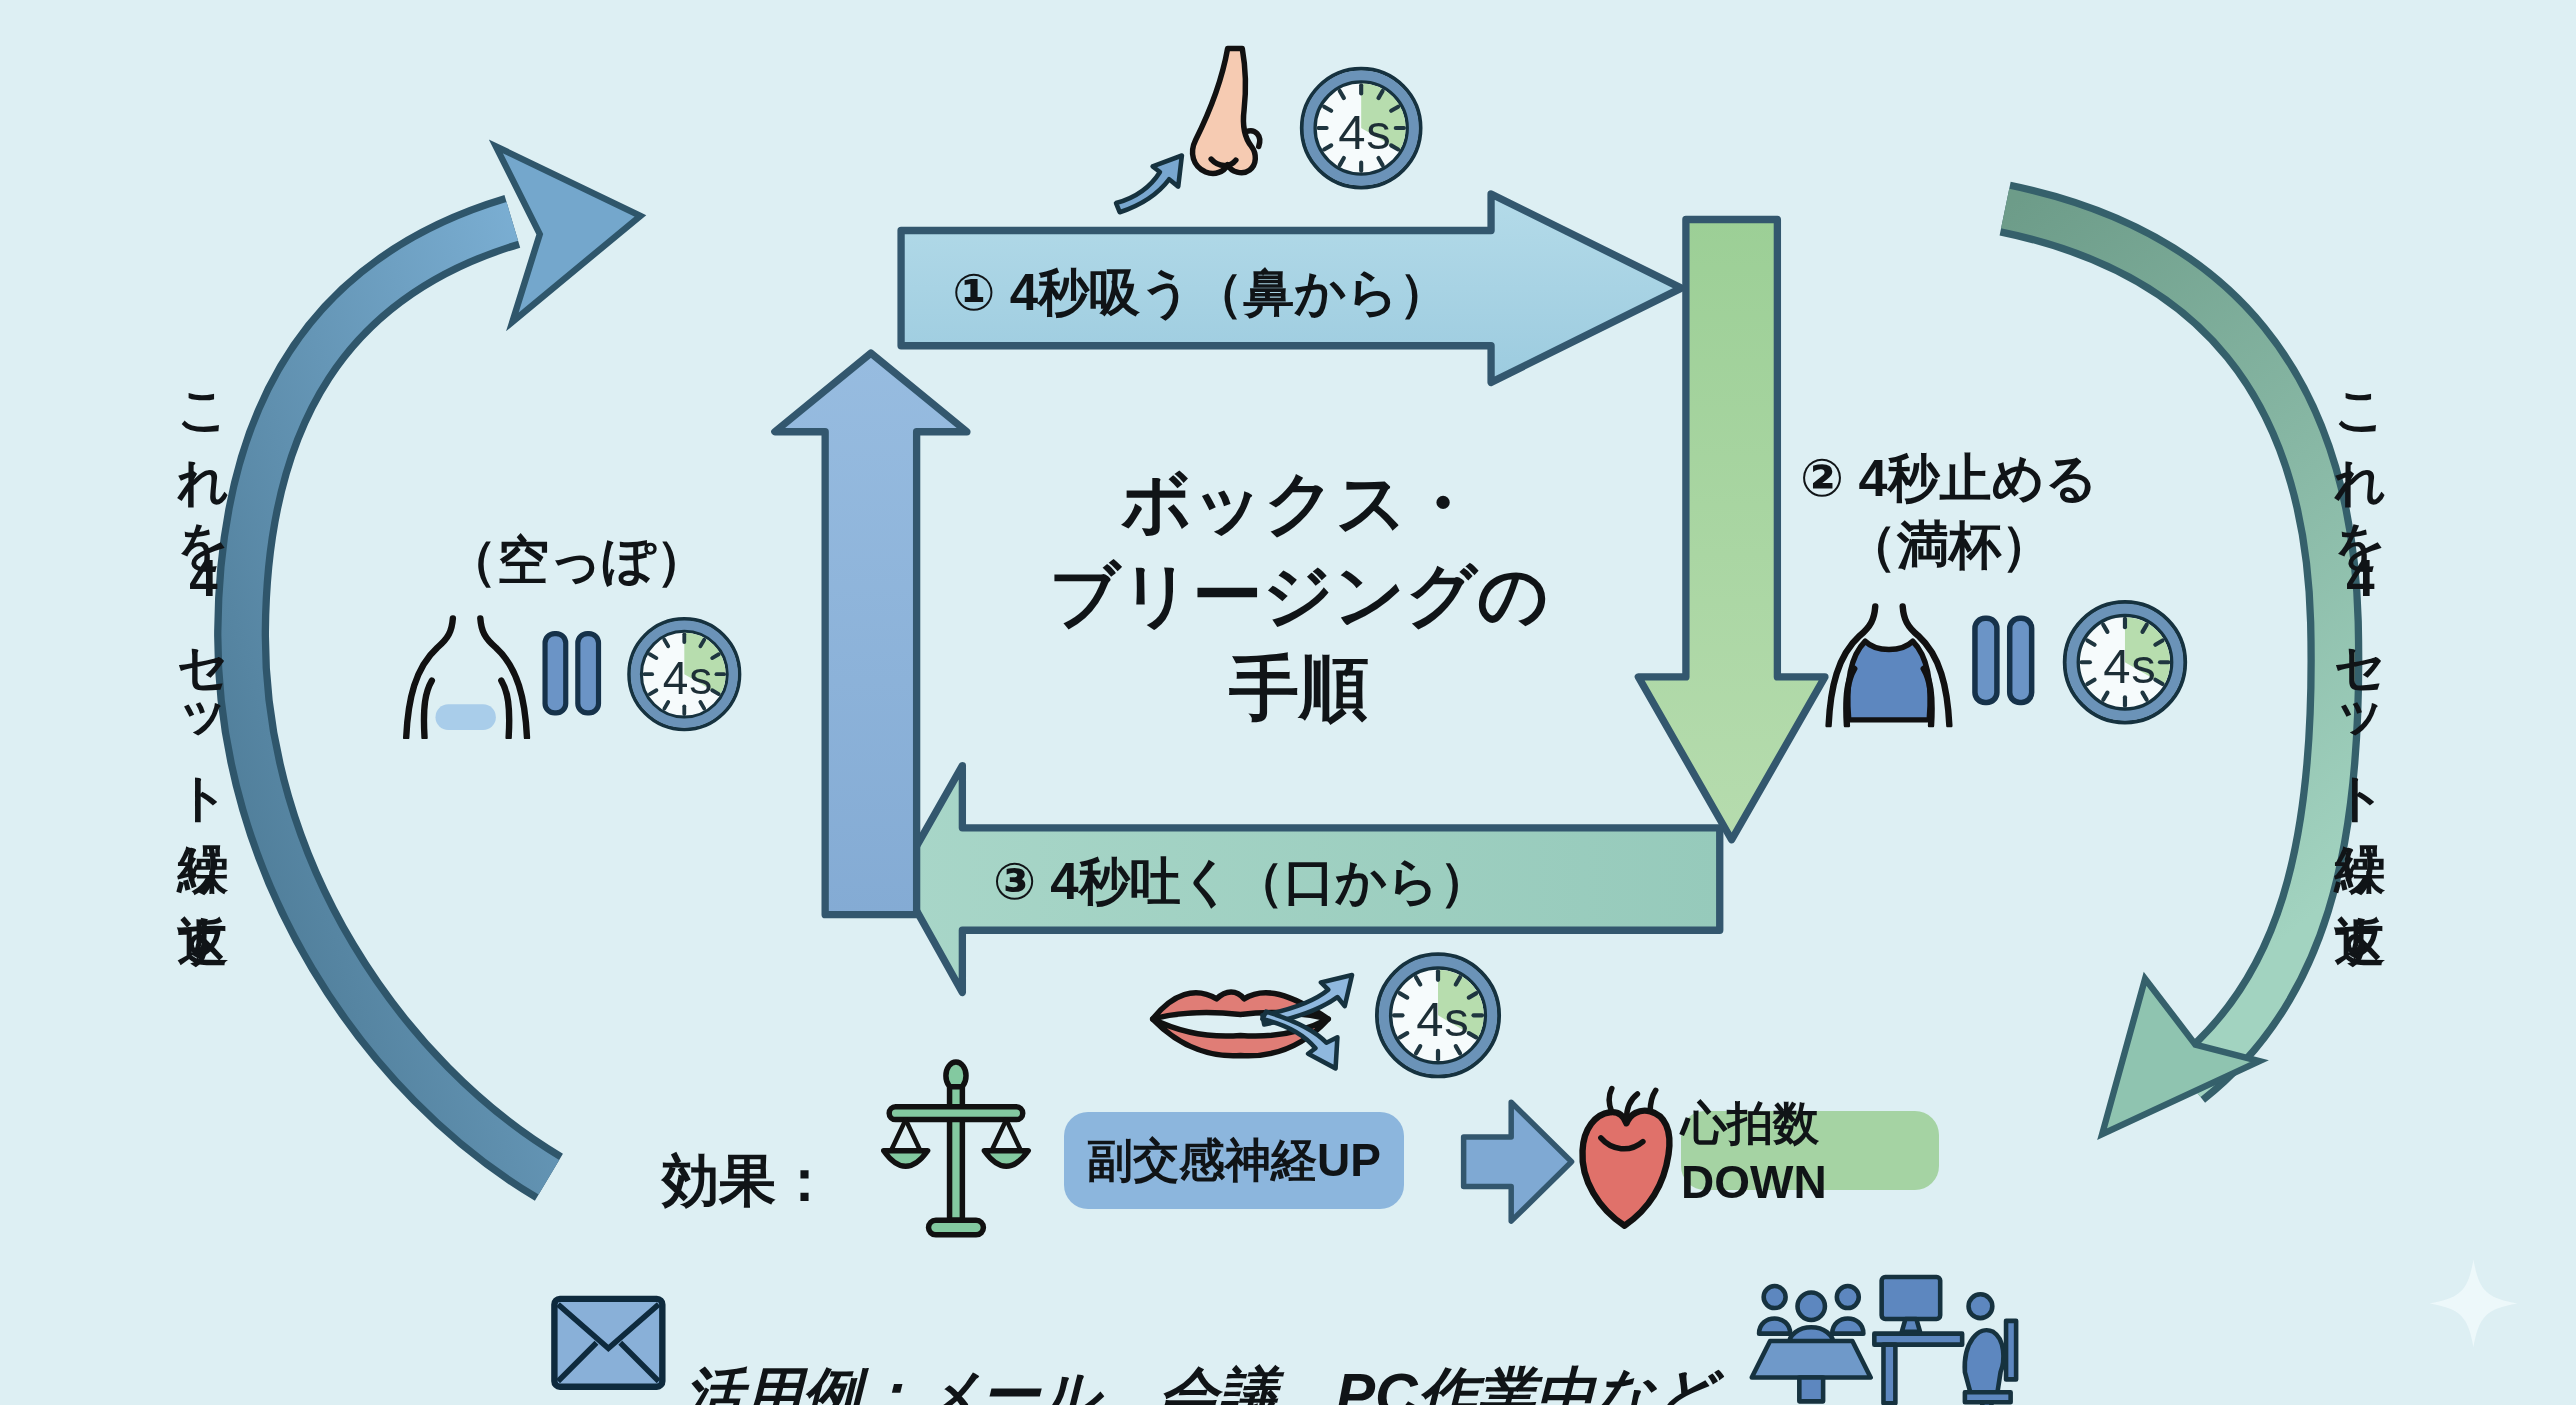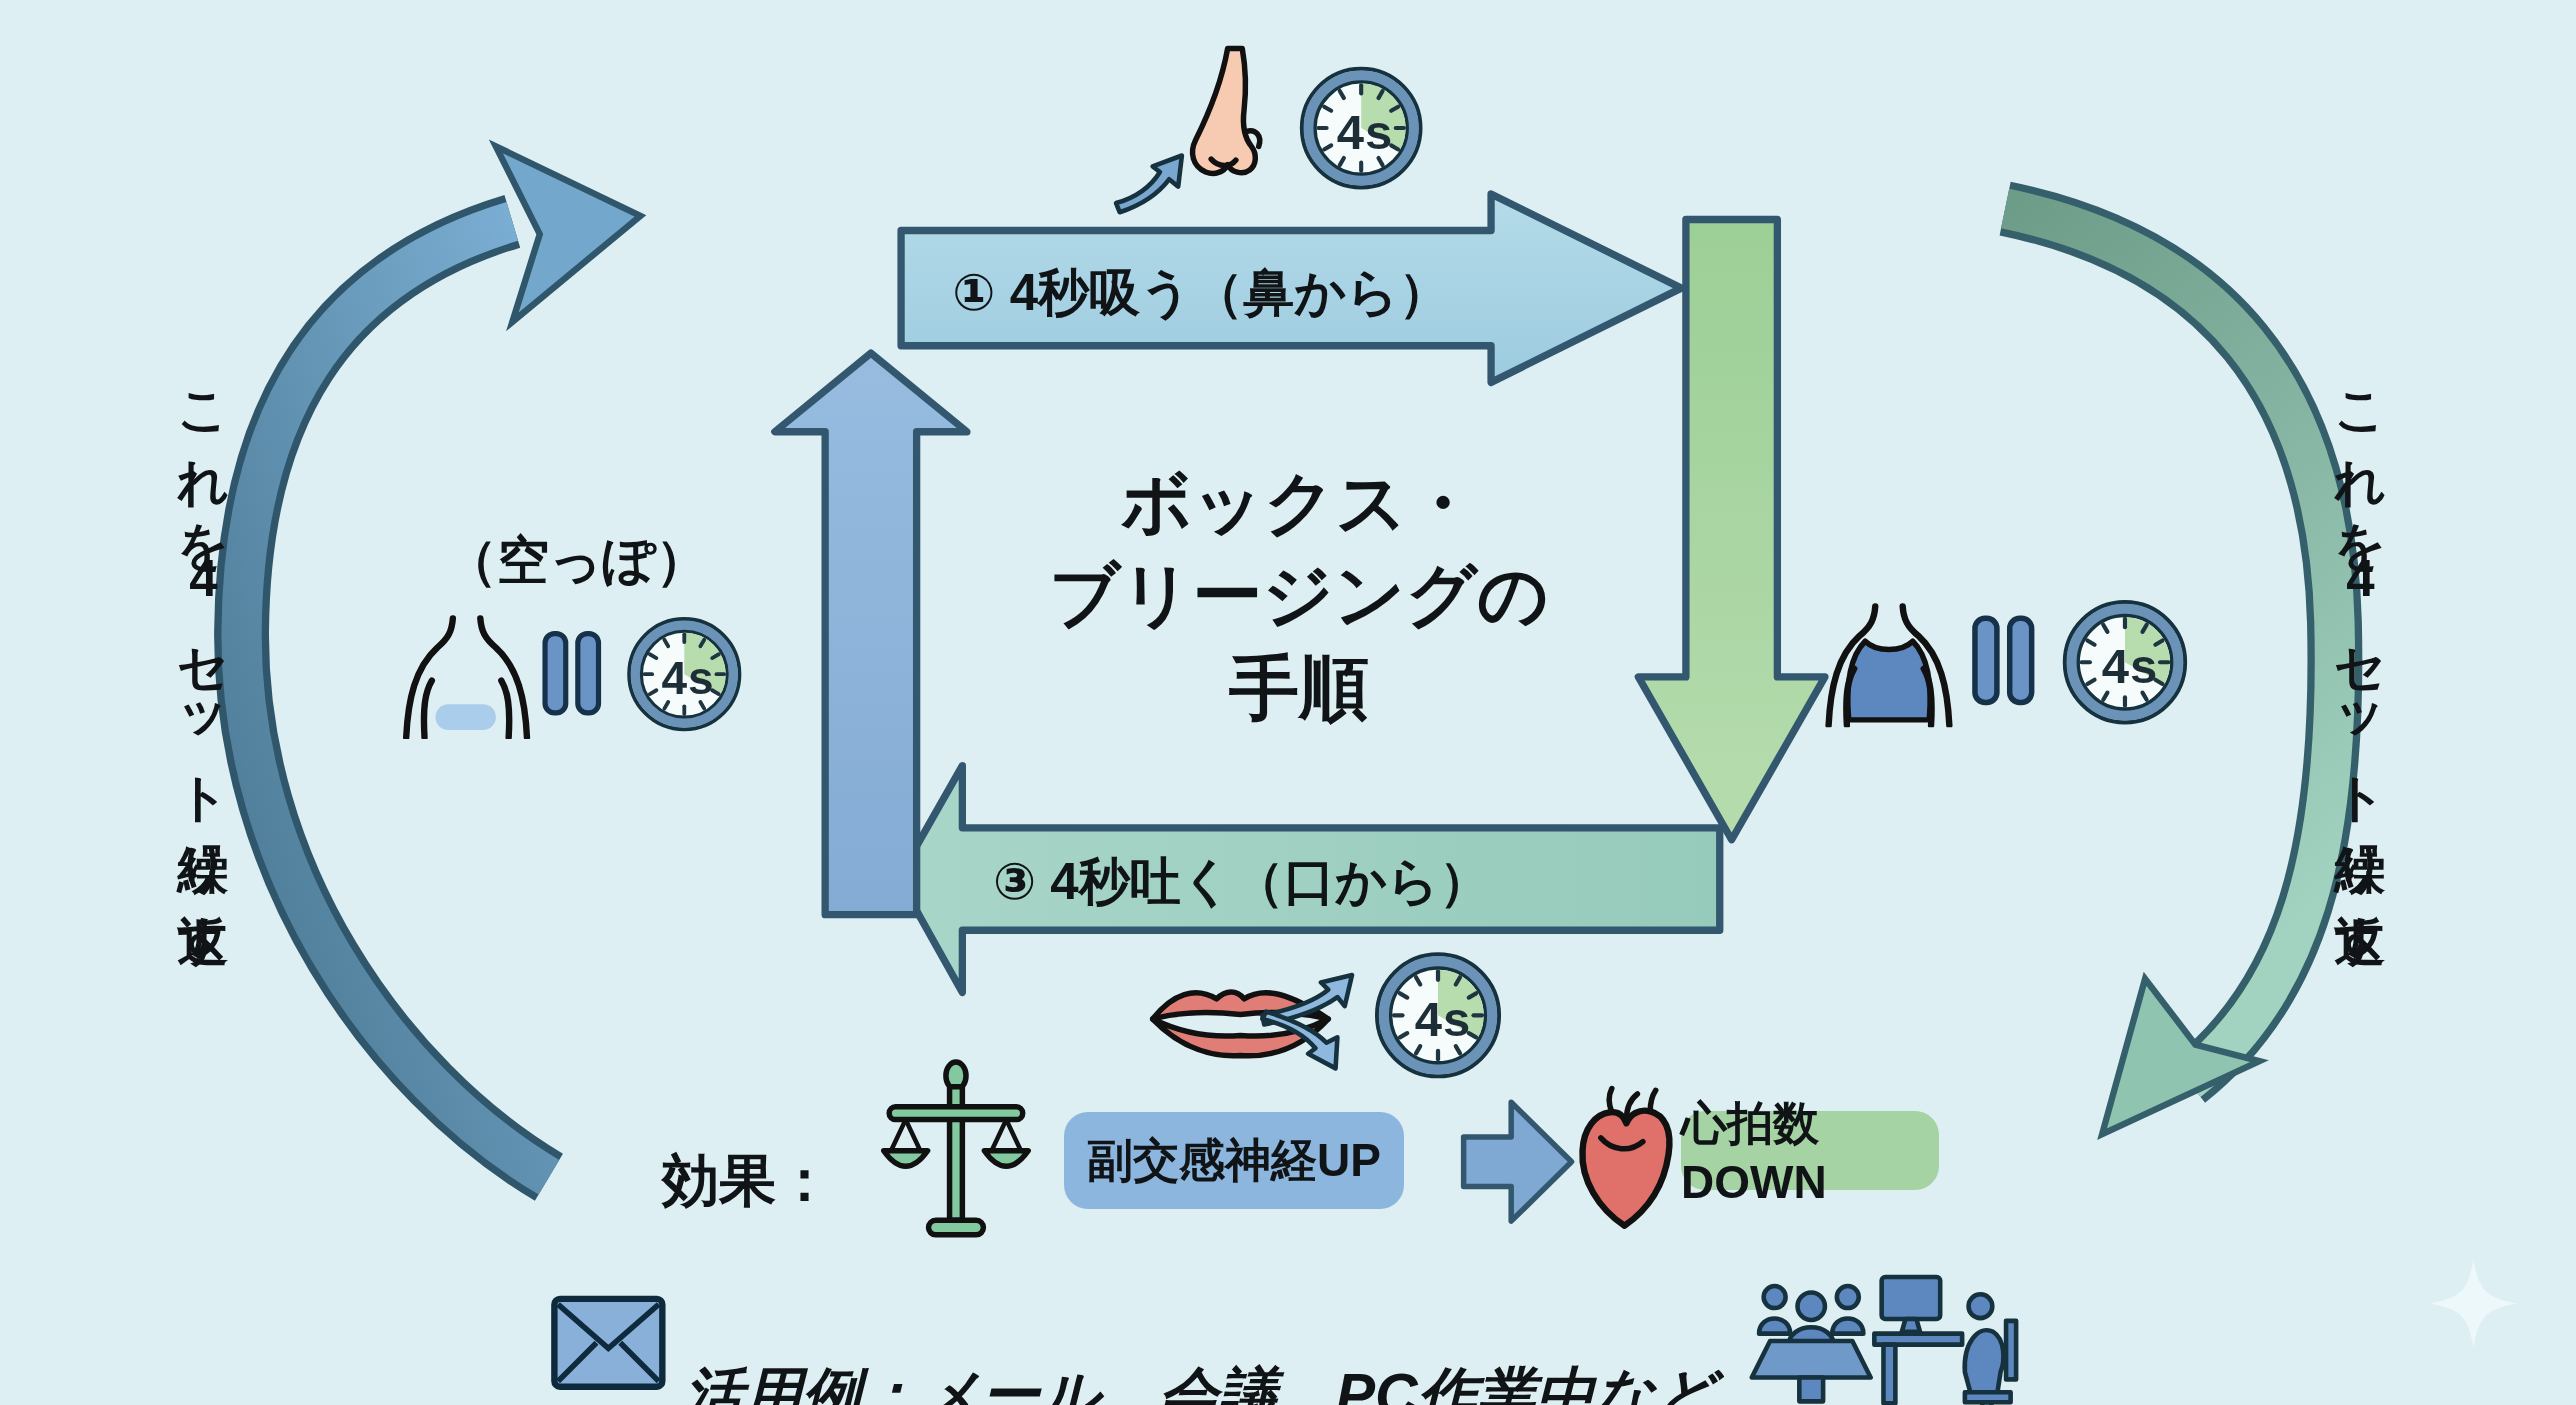--- a/index.html
+++ b/index.html
@@ -19,21 +19,21 @@
   .t-title{left:942px;top:457px;width:714px;text-align:center;font-size:70px;line-height:1.32;white-space:pre-line;font-weight:800;}
   .t-side{top:359px;height:631px;writing-mode:vertical-rl;text-orientation:upright;font-size:51px;letter-spacing:5.5px;font-weight:800;}
   .t-side-left{left:168px;}
   .t-side-right{left:2325px;}
   .t-fx-label{left:640px;top:1143px;width:215px;text-align:center;font-size:57px;}
   .fx-box{position:absolute;display:flex;align-items:center;justify-content:center;
     font-weight:800;font-size:46px;border-radius:24px;}
   .fx-box-up{left:1064px;top:1112px;width:340px;height:97px;background:#8cb6dd;}
   .fx-box-down{left:1681px;top:1111px;width:258px;height:79px;background:#a5d3a3;}
   .t-usage{left:684px;top:1356px;font-size:59px;font-style:italic;}
-  .timer-label{position:absolute;transform:translate(-50%,-50%);font-weight:700;
+  .timer-label{position:absolute;transform:translate(-50%,-50%);font-weight:400;
     font-size:49px;color:#1d2e36;letter-spacing:0.9px;}
   .tl-1{left:1365px;top:132px;}
   .tl-2{left:2130px;top:666px;}
   .tl-3{left:1443px;top:1019px;}
   .tl-4{left:688px;top:678px;font-size:46px;}
 </style>
 </head>
 <body>
 
 <div id="stage">
@@ -223,20 +223,24 @@
       <path d="M0,-48 C6,-14 14,-6 48,0 C14,6 6,14 0,48 C-6,14 -14,6 -48,0 C-14,-6 -6,-14 0,-48 Z" fill="#eef8fb" opacity="0.9"></path>
     </g>
   </svg>
 
   <div class="txt t-title">ボックス・
 ブリージングの
 手順</div>
 
   <div class="txt t-step1">① 4秒吸う（鼻から）</div>
 
+  <div class="txt t-step2">
+    <span>② 4秒止める</span><br>
+    <span>（満杯）</span>
+  </div>
 
   <div class="txt t-step3">③ 4秒吐く（口から）</div>
 
   <div class="txt t-step4">
     <br>
     <span>（空っぽ）</span>
   </div>
 
   <div class="txt t-side t-side-left">これを4セット繰り返す</div>
   <div class="txt t-side t-side-right">これを4セット繰り返す</div>

